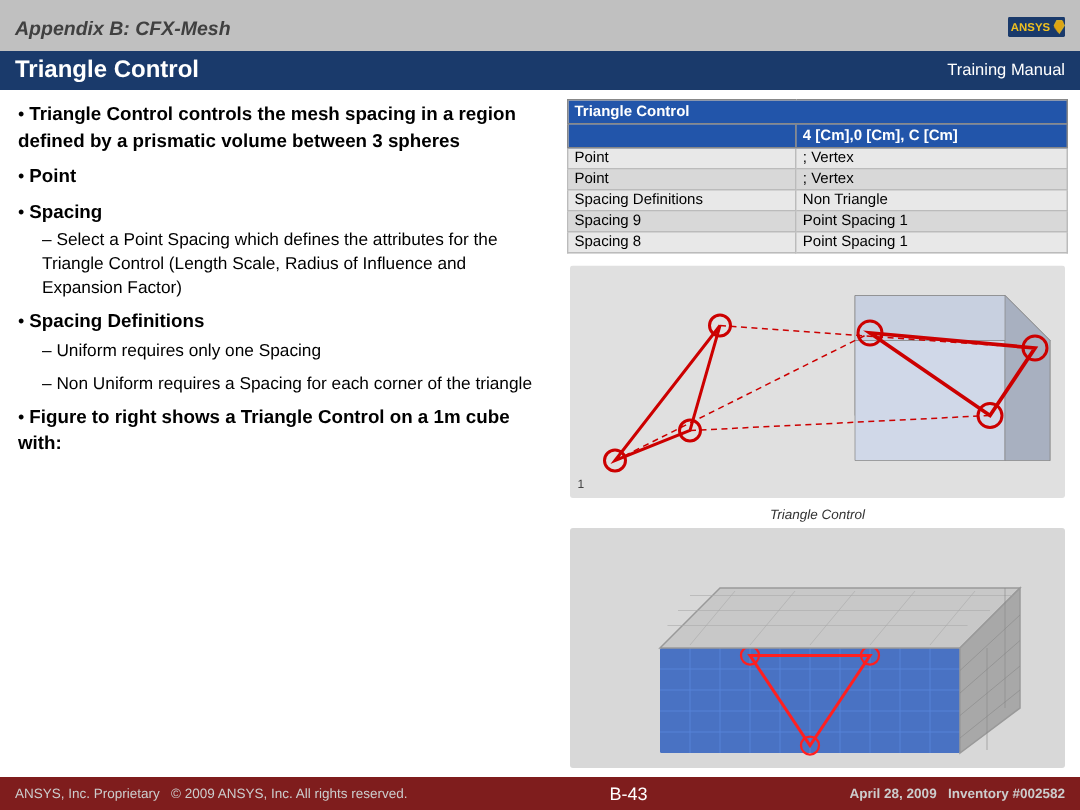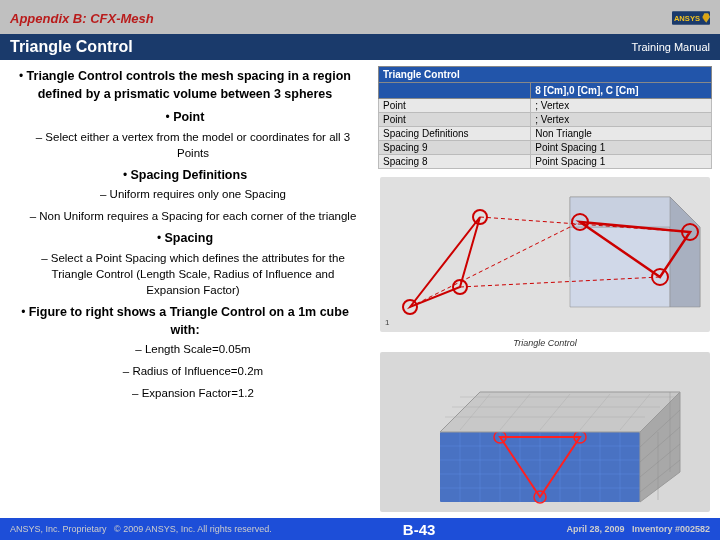--- a/index.html
+++ b/index.html
@@ -17,21 +17,21 @@
       background: #c0c0c0;
       padding: 4px 10px 2px 10px;
       display: flex;
       align-items: center;
       justify-content: space-between;
     }
     #header-title {
       font-size: 13px;
       font-style: italic;
       font-weight: bold;
-      color: #b91c1c;
+      color: #404040;
     }
     #ansys-logo {
       display: flex;
       align-items: flex-end;
       gap: 2px;
     }
     .logo-a {
       width: 38px;
       height: 28px;
     }
@@ -67,21 +67,20 @@
       overflow: hidden;
     }
 
     #left-col ul {
       list-style: none;
       padding: 0;
     }
     #left-col ul > li {
       margin-bottom: 6px;
       line-height: 1.4;
-      text-align: center;
     }
     .bullet-text {
       font-size: 12px;
       color: #000;
     }
     .bullet-main {
       font-weight: bold;
       font-size: 12.5px;
     }
     .sub-list {
@@ -153,39 +152,39 @@
 
     .diagram-caption {
       font-size: 9px;
       color: #333;
       text-align: center;
       font-style: italic;
     }
 
     
     #footer {
-      background: #1d4ed8;
+      background: #7f1d1d;
       height: 22px;
       display: flex;
       align-items: center;
       justify-content: space-between;
       padding: 0 10px;
       position: absolute;
       bottom: 0;
       left: 0;
       width: 720px;
     }
     #footer-left {
       color: #ccc;
       font-size: 9px;
     }
     #footer-center {
       color: #fff;
-      font-size: 15px;
-      font-weight: bold;
+      font-size: 12px;
+      font-weight: normal;
     }
     #footer-right {
       color: #ccc;
       font-size: 9px;
       font-weight: bold;
     }
 
     
     svg text { font-family: Arial, sans-serif; }
   </style>
@@ -215,65 +214,57 @@
     <ul id="bullet-list">
 
       <li>
         <span class="bullet-text">• </span>
         <span class="bullet-text bullet-main">Triangle Control controls the mesh spacing in a region defined by a prismatic volume between 3 spheres</span>
       </li>
 
       <li>
         <span class="bullet-text">• </span>
         <span class="bullet-text bullet-main">Point</span>
+      </li>
+
+      <li>
+        <span class="bullet-text">• </span>
+        <span class="bullet-text bullet-main">Spacing</span>
         <ul class="sub-list">
-          <li>Select either a vertex from the model or coordinates for all 3 Points</li>
+          <li>Select a Point Spacing which defines the attributes for the Triangle Control (Length Scale, Radius of Influence and Expansion Factor)</li>
         </ul>
       </li>
 
       <li>
         <span class="bullet-text">• </span>
         <span class="bullet-text bullet-main">Spacing Definitions</span>
         <ul class="sub-list">
           <li>Uniform requires only one Spacing</li>
           <li>Non Uniform requires a Spacing for each corner of the triangle</li>
         </ul>
       </li>
 
       <li>
         <span class="bullet-text">• </span>
-        <span class="bullet-text bullet-main">Spacing</span>
-        <ul class="sub-list">
-          <li>Select a Point Spacing which defines the attributes for the Triangle Control (Length Scale, Radius of Influence and Expansion Factor)</li>
-        </ul>
-      </li>
-
-      <li>
-        <span class="bullet-text">• </span>
         <span class="bullet-text bullet-main">Figure to right shows a Triangle Control on a 1m cube with:</span>
-        <ul class="sub-list">
-          <li>Length Scale=0.05m</li>
-          <li>Radius of Influence=0.2m</li>
-          <li>Expansion Factor=1.2</li>
-        </ul>
       </li>
 
     </ul>
   </div>
 
   <div id="right-col">
 
     <table id="tc-table">
       <thead>
         <tr>
           <th colspan="2">Triangle Control</th>
         </tr>
         <tr>
           <th></th>
-          <th>8 [Cm],0 [Cm], C [Cm]</th>
+          <th>4 [Cm],0 [Cm], C [Cm]</th>
         </tr>
       </thead>
       <tbody id="table-body">
         <tr>
           <td>Point</td>
           <td>; Vertex</td>
         </tr>
         <tr>
           <td>Point</td>
           <td>; Vertex</td>

